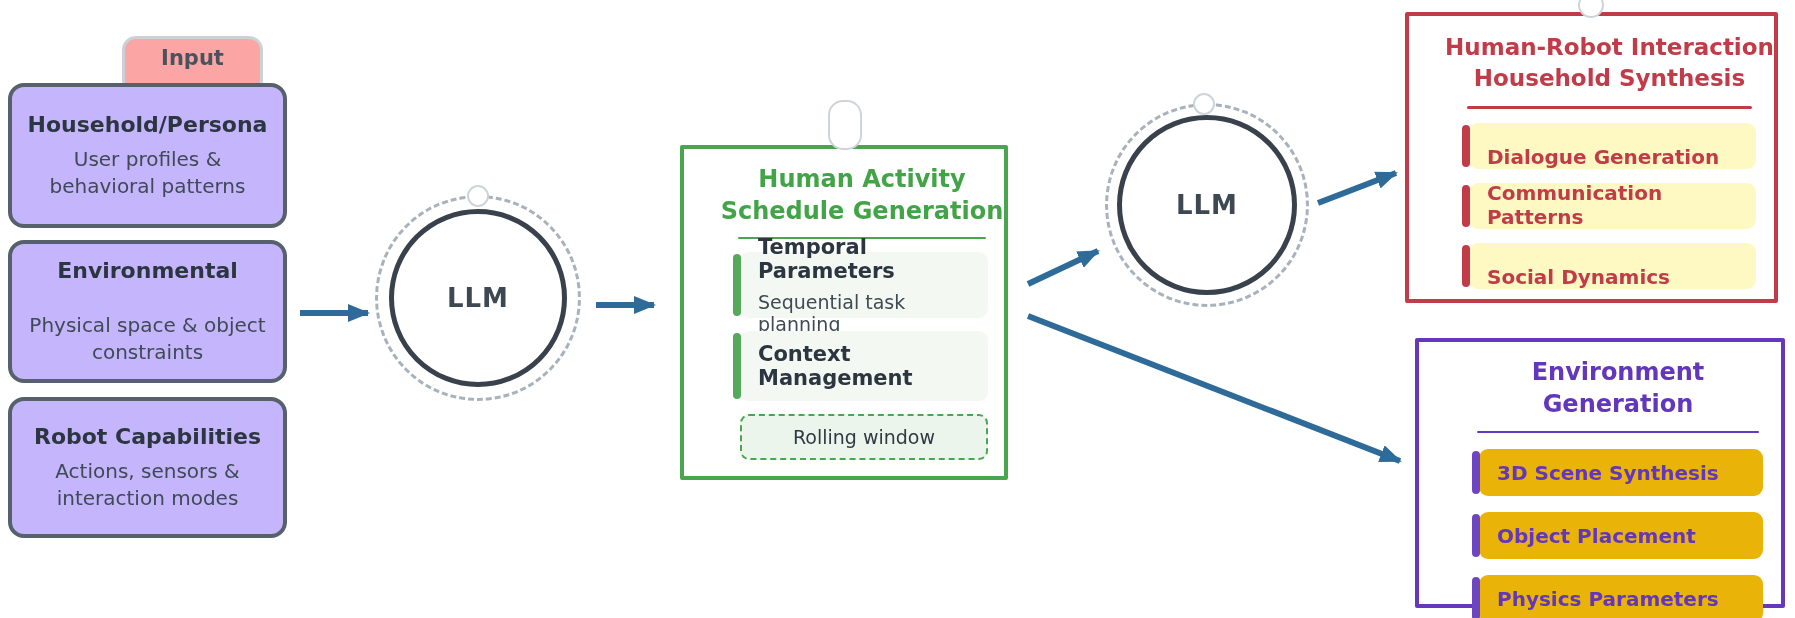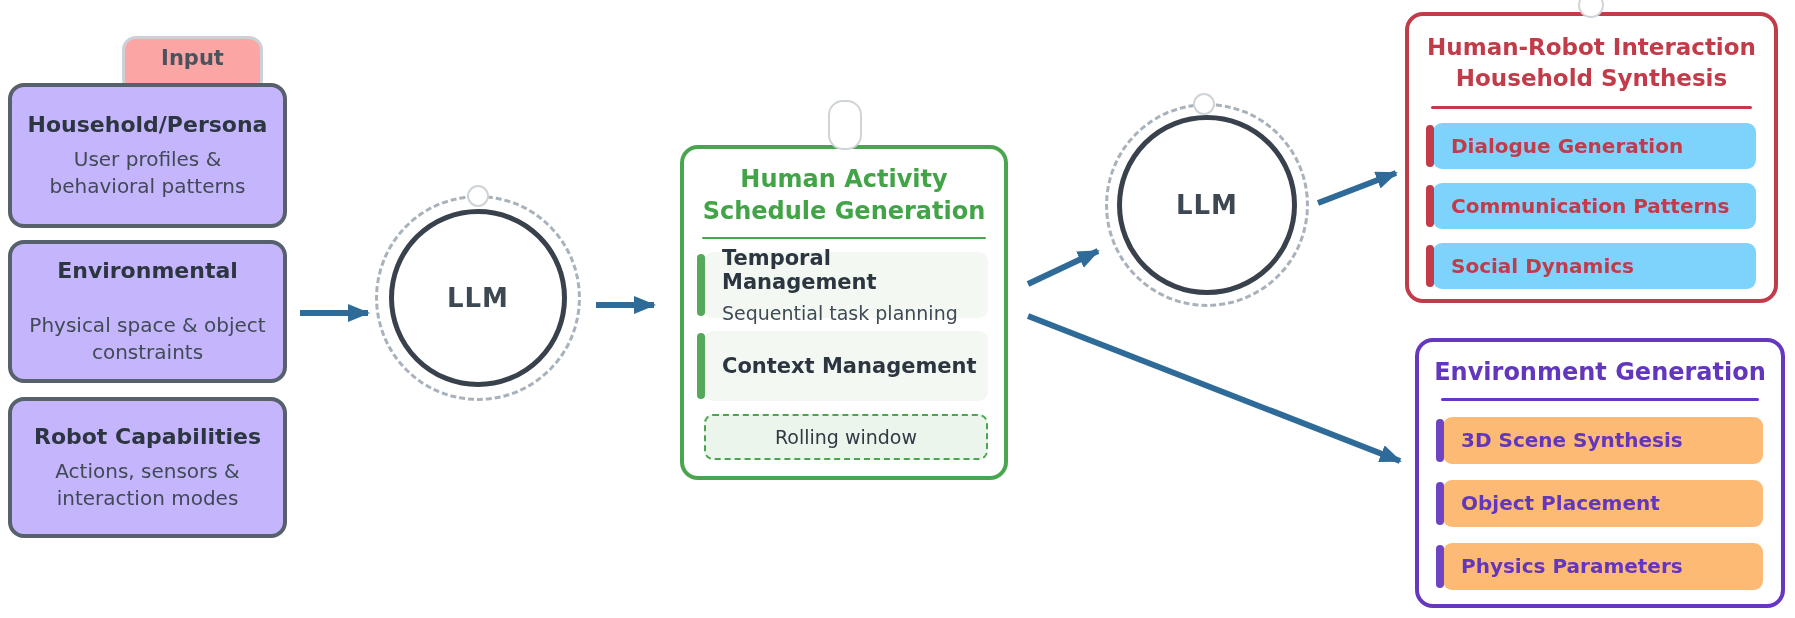--- a/index.html
+++ b/index.html
@@ -27,21 +27,21 @@
   .llm-ring{border:3px dashed #a9b2bb;border-radius:50%;background:transparent;}
   .llm-core{
     background:#ffffff;border:5px solid #39424c;border-radius:50%;
     display:flex;align-items:center;justify-content:center;z-index:3;
   }
   .llm-core span{font-size:26px;font-weight:bold;letter-spacing:1px;color:#3e4852;}
   .clip{background:#ffffff;border:2.5px solid #cfd4d9;z-index:4;}
   .clip.round{border-radius:50%;}
   .clip.pill{border-radius:15px;}
   
-  .panel{background:#ffffff;border-radius:18px;z-index:2;}
+  .panel{background:#ffffff;border-radius:2px;z-index:2;padding-left:36px;}
   .panel .p-title{font-weight:bold;text-align:center;line-height:1.35;}
   .panel .divider{height:2.5px;border-radius:2px;}
   .p-item{
     position:relative;border-radius:9px;display:flex;flex-direction:column;
     justify-content:center;padding-left:18px;
   }
   .p-item .bar{
     position:absolute;left:-7px;top:2px;bottom:2px;width:8px;border-radius:8px;
   }
   .p-item .it-title{font-size:21px;font-weight:bold;color:#2c3640;}
@@ -55,28 +55,28 @@
   .rolling{
     margin:13px 16px 0 20px;height:42px;background:#ecf5eb;
     border:2px dashed #4aa64e;border-radius:9px;
     display:flex;align-items:center;justify-content:center;
   }
   .rolling span{font-size:19px;color:#2f3a44;}
   
   .red-panel{left:1405px;top:12px;width:373px;height:291px;border:4px solid #c23b49;}
   .red-panel .p-title{margin-top:16px;font-size:23px;color:#c23b49;}
   .red-panel .divider{background:#c23b49;margin:12px 22px 0 22px;}
-  .red-panel .p-item{margin:14px 18px 0 24px;height:46px;background:#7dd3fc;}
+  .red-panel .p-item{margin:14px 18px 0 24px;height:46px;background:#fef9c3;justify-content:flex-end;}
   .red-panel .p-item .bar{background:#c23b49;}
   .red-panel .p-item .it-label{font-size:20px;font-weight:bold;color:#c23b49;}
   
   .purple-panel{left:1415px;top:338px;width:370px;height:270px;border:4px solid #6638c0;}
   .purple-panel .p-title{margin-top:14px;font-size:24px;color:#6236bd;}
   .purple-panel .divider{background:#6638c0;margin:10px 22px 0 22px;}
-  .purple-panel .p-item{margin:16px 18px 0 24px;height:47px;background:#fdba74;}
+  .purple-panel .p-item{margin:16px 18px 0 24px;height:47px;background:#eab308;}
   .purple-panel .p-item .bar{background:#6d45c2;}
   .purple-panel .p-item .it-label{font-size:20px;font-weight:bold;color:#6236bd;}
   
   svg.arrows{position:absolute;left:0;top:0;width:1795px;height:618px;z-index:5;pointer-events:none;}
 </style>
 </head>
 <body>
 
 <div class="canvas">
 
@@ -122,21 +122,21 @@
 
   <div class="abs clip pill" style="left:828px;top:100px;width:34px;height:50px;"></div>
   <div class="abs panel green-panel">
     <div class="p-title">
       <div>Human Activity</div>
       <div>Schedule Generation</div>
     </div>
     <div class="divider"></div>
     <div class="p-item" style="height:66px;">
       <div class="bar"></div>
-      <div class="it-title">Temporal Management</div>
+      <div class="it-title">Temporal Parameters</div>
       <div class="it-sub">Sequential task planning</div>
     </div>
     <div class="p-item" style="height:70px;">
       <div class="bar"></div>
       <div class="it-title">Context Management</div>
     </div>
     <div class="rolling">
       <span>Rolling window</span>
     </div>
   </div>

